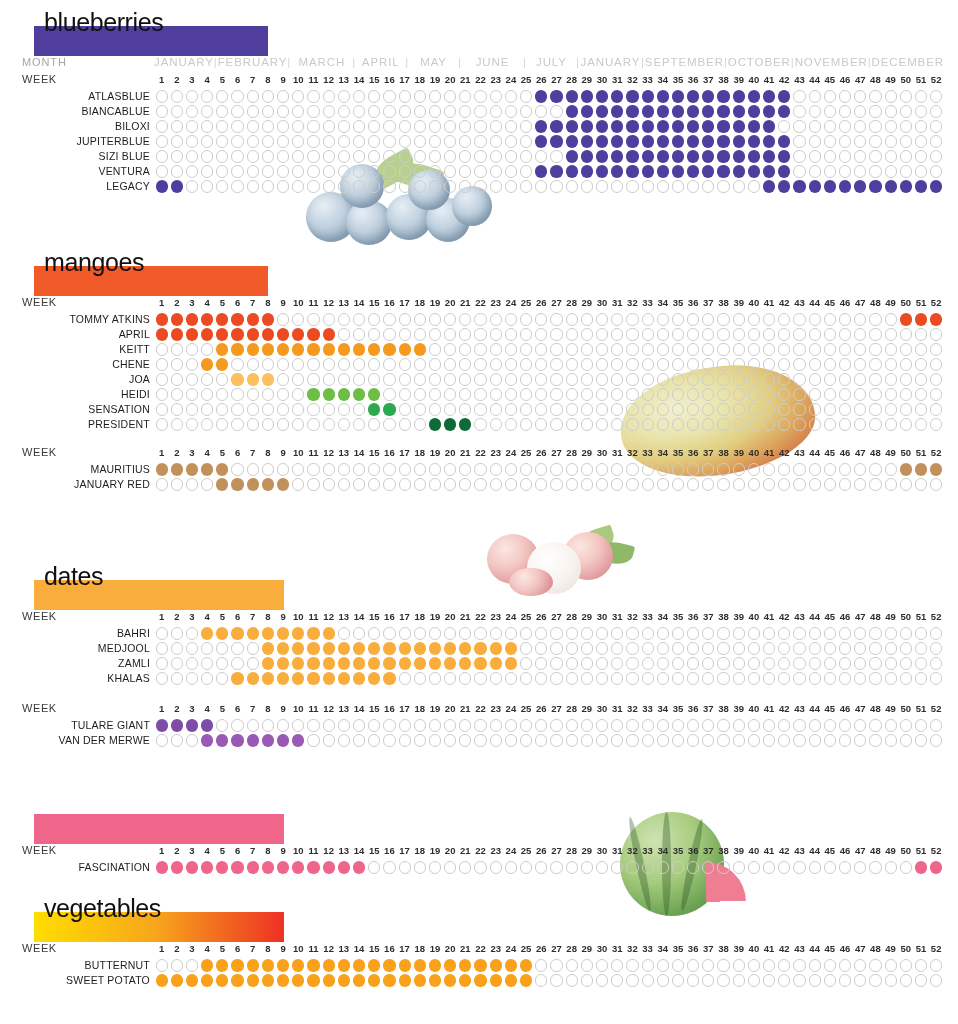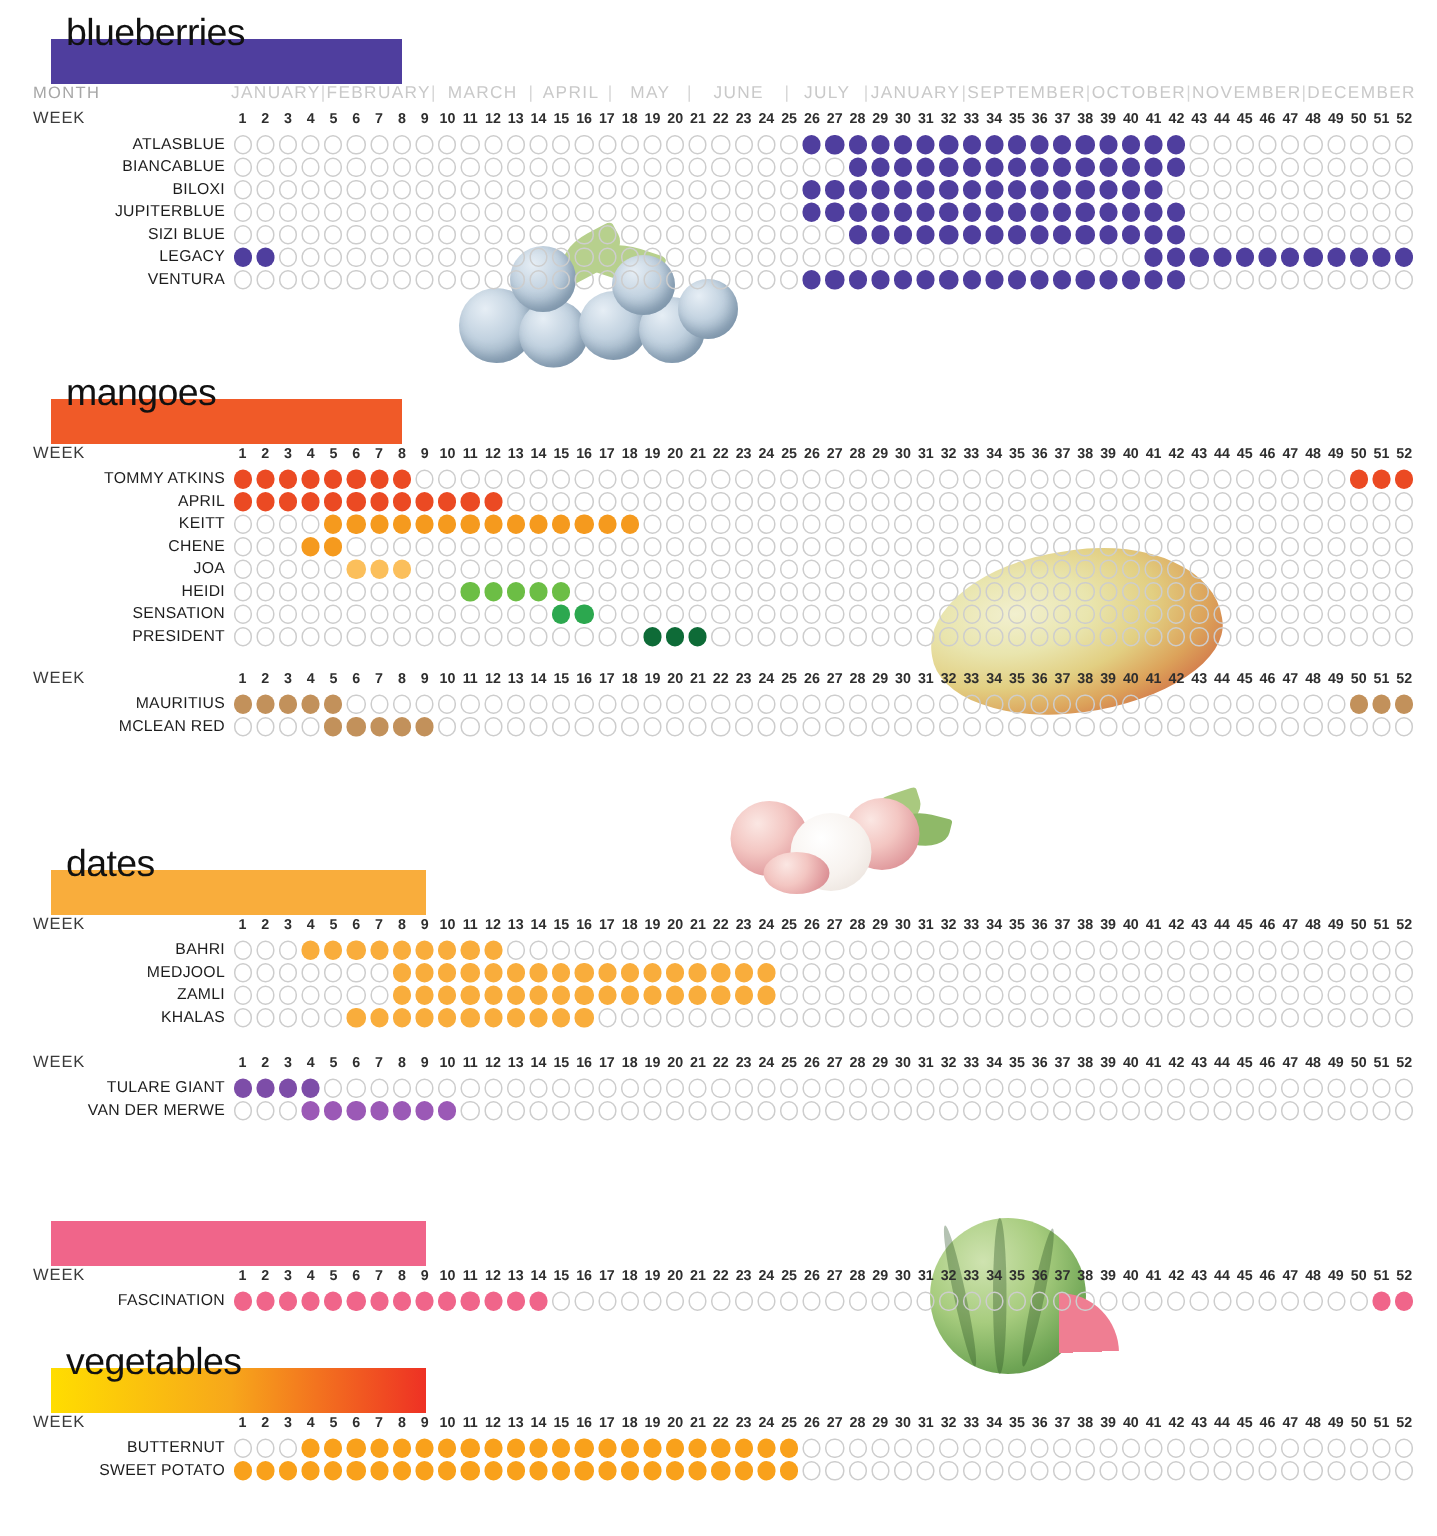--- a/index.html
+++ b/index.html
@@ -586,20 +586,77 @@
               <div class="dot"></div>
               <div class="dot"></div>
               <div class="dot"></div>
               <div class="dot"></div>
               <div class="dot"></div>
               <div class="dot"></div>
               <div class="dot"></div>
             </div>
           </div>
           <div class="variety-row">
+            <div class="variety-name">VENTURA</div>
+            <div class="dots">
+              <div class="dot"></div>
+              <div class="dot"></div>
+              <div class="dot"></div>
+              <div class="dot"></div>
+              <div class="dot"></div>
+              <div class="dot"></div>
+              <div class="dot"></div>
+              <div class="dot"></div>
+              <div class="dot"></div>
+              <div class="dot"></div>
+              <div class="dot"></div>
+              <div class="dot"></div>
+              <div class="dot"></div>
+              <div class="dot"></div>
+              <div class="dot"></div>
+              <div class="dot"></div>
+              <div class="dot"></div>
+              <div class="dot"></div>
+              <div class="dot"></div>
+              <div class="dot"></div>
+              <div class="dot"></div>
+              <div class="dot"></div>
+              <div class="dot"></div>
+              <div class="dot"></div>
+              <div class="dot"></div>
+              <div class="dot on" style="background: rgb(79, 62, 158);"></div>
+              <div class="dot on" style="background: rgb(79, 62, 158);"></div>
+              <div class="dot on" style="background: rgb(79, 62, 158);"></div>
+              <div class="dot on" style="background: rgb(79, 62, 158);"></div>
+              <div class="dot on" style="background: rgb(79, 62, 158);"></div>
+              <div class="dot on" style="background: rgb(79, 62, 158);"></div>
+              <div class="dot on" style="background: rgb(79, 62, 158);"></div>
+              <div class="dot on" style="background: rgb(79, 62, 158);"></div>
+              <div class="dot on" style="background: rgb(79, 62, 158);"></div>
+              <div class="dot on" style="background: rgb(79, 62, 158);"></div>
+              <div class="dot on" style="background: rgb(79, 62, 158);"></div>
+              <div class="dot on" style="background: rgb(79, 62, 158);"></div>
+              <div class="dot on" style="background: rgb(79, 62, 158);"></div>
+              <div class="dot on" style="background: rgb(79, 62, 158);"></div>
+              <div class="dot on" style="background: rgb(79, 62, 158);"></div>
+              <div class="dot on" style="background: rgb(79, 62, 158);"></div>
+              <div class="dot on" style="background: rgb(79, 62, 158);"></div>
+              <div class="dot"></div>
+              <div class="dot"></div>
+              <div class="dot"></div>
+              <div class="dot"></div>
+              <div class="dot"></div>
+              <div class="dot"></div>
+              <div class="dot"></div>
+              <div class="dot"></div>
+              <div class="dot"></div>
+              <div class="dot"></div>
+            </div>
+          </div>
+          <div class="variety-row">
             <div class="variety-name">LEGACY</div>
             <div class="dots">
               <div class="dot on" style="background: rgb(79, 62, 158);"></div>
               <div class="dot on" style="background: rgb(79, 62, 158);"></div>
               <div class="dot"></div>
               <div class="dot"></div>
               <div class="dot"></div>
               <div class="dot"></div>
               <div class="dot"></div>
               <div class="dot"></div>
@@ -640,77 +697,20 @@
               <div class="dot on" style="background: rgb(79, 62, 158);"></div>
               <div class="dot on" style="background: rgb(79, 62, 158);"></div>
               <div class="dot on" style="background: rgb(79, 62, 158);"></div>
               <div class="dot on" style="background: rgb(79, 62, 158);"></div>
               <div class="dot on" style="background: rgb(79, 62, 158);"></div>
               <div class="dot on" style="background: rgb(79, 62, 158);"></div>
               <div class="dot on" style="background: rgb(79, 62, 158);"></div>
               <div class="dot on" style="background: rgb(79, 62, 158);"></div>
               <div class="dot on" style="background: rgb(79, 62, 158);"></div>
               <div class="dot on" style="background: rgb(79, 62, 158);"></div>
-            </div>
-          </div>
-          <div class="variety-row">
-            <div class="variety-name">VENTURA</div>
-            <div class="dots">
-              <div class="dot"></div>
-              <div class="dot"></div>
-              <div class="dot"></div>
-              <div class="dot"></div>
-              <div class="dot"></div>
-              <div class="dot"></div>
-              <div class="dot"></div>
-              <div class="dot"></div>
-              <div class="dot"></div>
-              <div class="dot"></div>
-              <div class="dot"></div>
-              <div class="dot"></div>
-              <div class="dot"></div>
-              <div class="dot"></div>
-              <div class="dot"></div>
-              <div class="dot"></div>
-              <div class="dot"></div>
-              <div class="dot"></div>
-              <div class="dot"></div>
-              <div class="dot"></div>
-              <div class="dot"></div>
-              <div class="dot"></div>
-              <div class="dot"></div>
-              <div class="dot"></div>
-              <div class="dot"></div>
-              <div class="dot on" style="background: rgb(79, 62, 158);"></div>
-              <div class="dot on" style="background: rgb(79, 62, 158);"></div>
-              <div class="dot on" style="background: rgb(79, 62, 158);"></div>
-              <div class="dot on" style="background: rgb(79, 62, 158);"></div>
-              <div class="dot on" style="background: rgb(79, 62, 158);"></div>
-              <div class="dot on" style="background: rgb(79, 62, 158);"></div>
-              <div class="dot on" style="background: rgb(79, 62, 158);"></div>
-              <div class="dot on" style="background: rgb(79, 62, 158);"></div>
-              <div class="dot on" style="background: rgb(79, 62, 158);"></div>
-              <div class="dot on" style="background: rgb(79, 62, 158);"></div>
-              <div class="dot on" style="background: rgb(79, 62, 158);"></div>
-              <div class="dot on" style="background: rgb(79, 62, 158);"></div>
-              <div class="dot on" style="background: rgb(79, 62, 158);"></div>
-              <div class="dot on" style="background: rgb(79, 62, 158);"></div>
-              <div class="dot on" style="background: rgb(79, 62, 158);"></div>
-              <div class="dot on" style="background: rgb(79, 62, 158);"></div>
-              <div class="dot on" style="background: rgb(79, 62, 158);"></div>
-              <div class="dot"></div>
-              <div class="dot"></div>
-              <div class="dot"></div>
-              <div class="dot"></div>
-              <div class="dot"></div>
-              <div class="dot"></div>
-              <div class="dot"></div>
-              <div class="dot"></div>
-              <div class="dot"></div>
-              <div class="dot"></div>
             </div>
           </div>
         </div>
       </div>
       <div class="section" style="position: absolute; left: 0px; top: 252px; width: 958px;">
         <div class="banner-wrap">
           <div class="banner-bar" style="width: 234px; background-color: rgb(240, 90, 40);"></div>
           <div class="banner-title">mangoes</div>
         </div>
         <div class="hdr-row" style="height: 16px;">
@@ -1339,21 +1339,21 @@
               <div class="dot"></div>
               <div class="dot"></div>
               <div class="dot"></div>
               <div class="dot"></div>
               <div class="dot on" style="background: rgb(194, 145, 91);"></div>
               <div class="dot on" style="background: rgb(194, 145, 91);"></div>
               <div class="dot on" style="background: rgb(194, 145, 91);"></div>
             </div>
           </div>
           <div class="variety-row">
-            <div class="variety-name">MCLEAN RED</div>
+            <div class="variety-name">JANUARY RED</div>
             <div class="dots">
               <div class="dot"></div>
               <div class="dot"></div>
               <div class="dot"></div>
               <div class="dot"></div>
               <div class="dot on" style="background: rgb(194, 145, 91);"></div>
               <div class="dot on" style="background: rgb(194, 145, 91);"></div>
               <div class="dot on" style="background: rgb(194, 145, 91);"></div>
               <div class="dot on" style="background: rgb(194, 145, 91);"></div>
               <div class="dot on" style="background: rgb(194, 145, 91);"></div>

